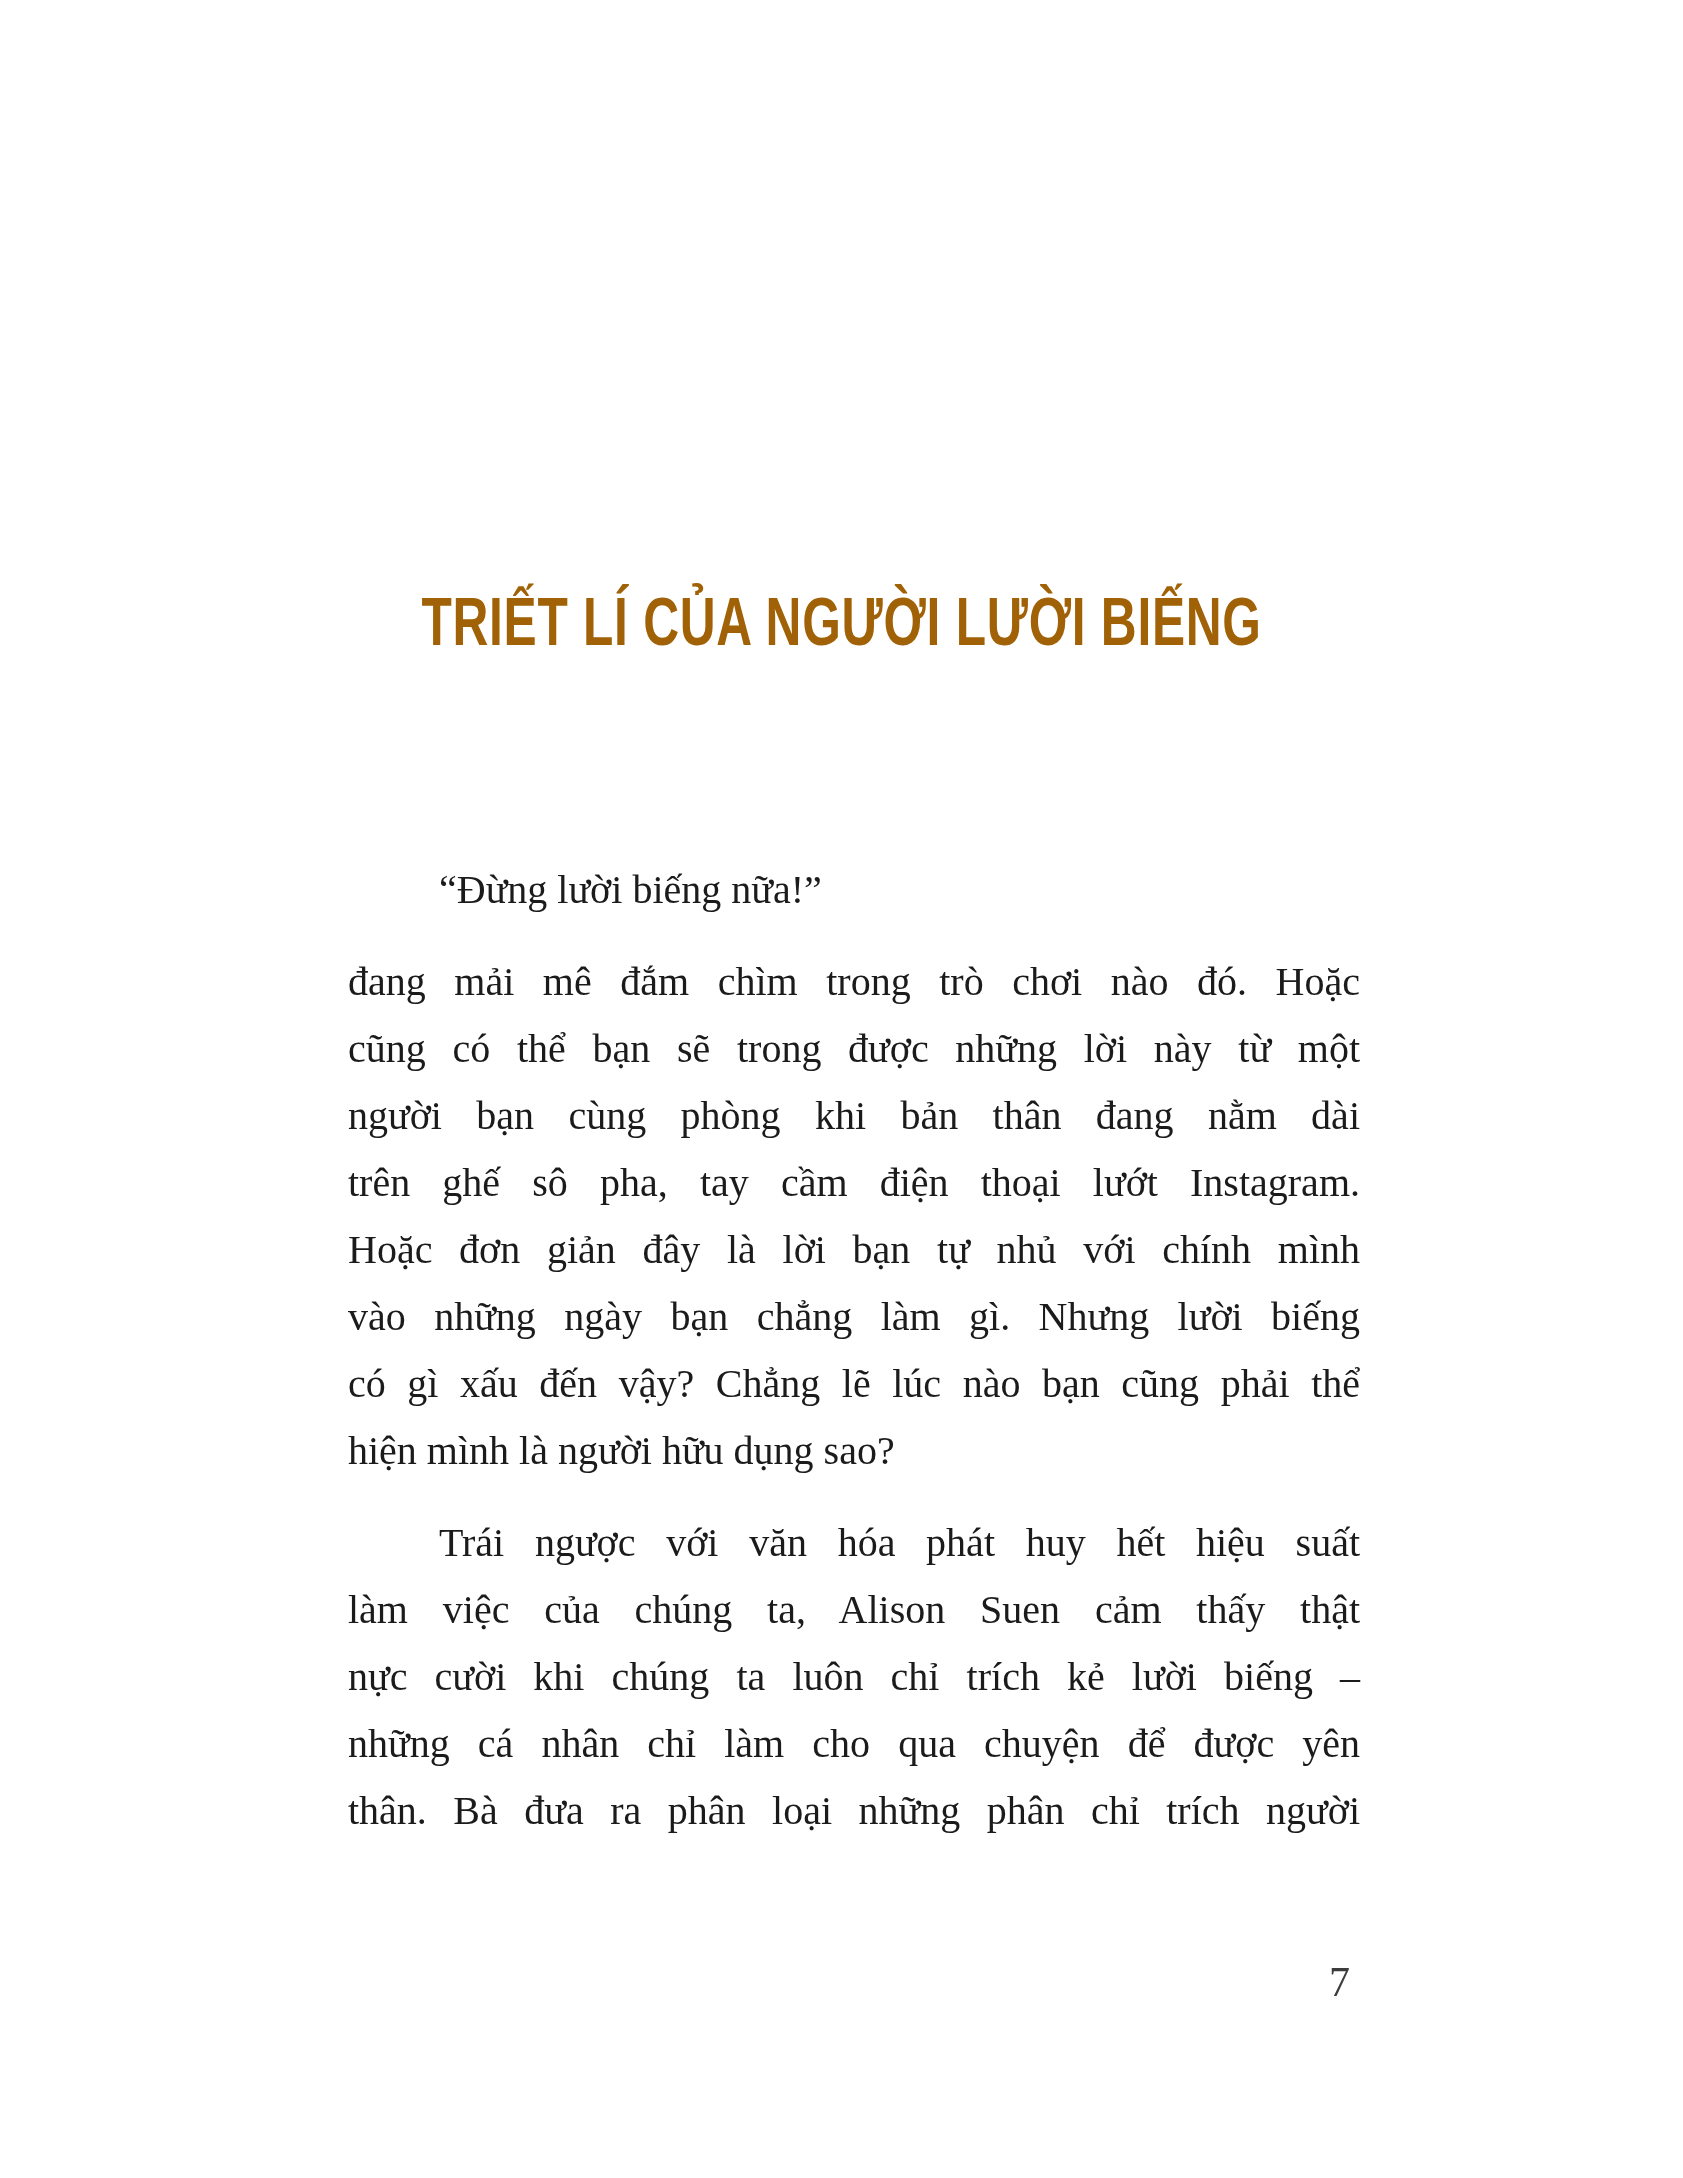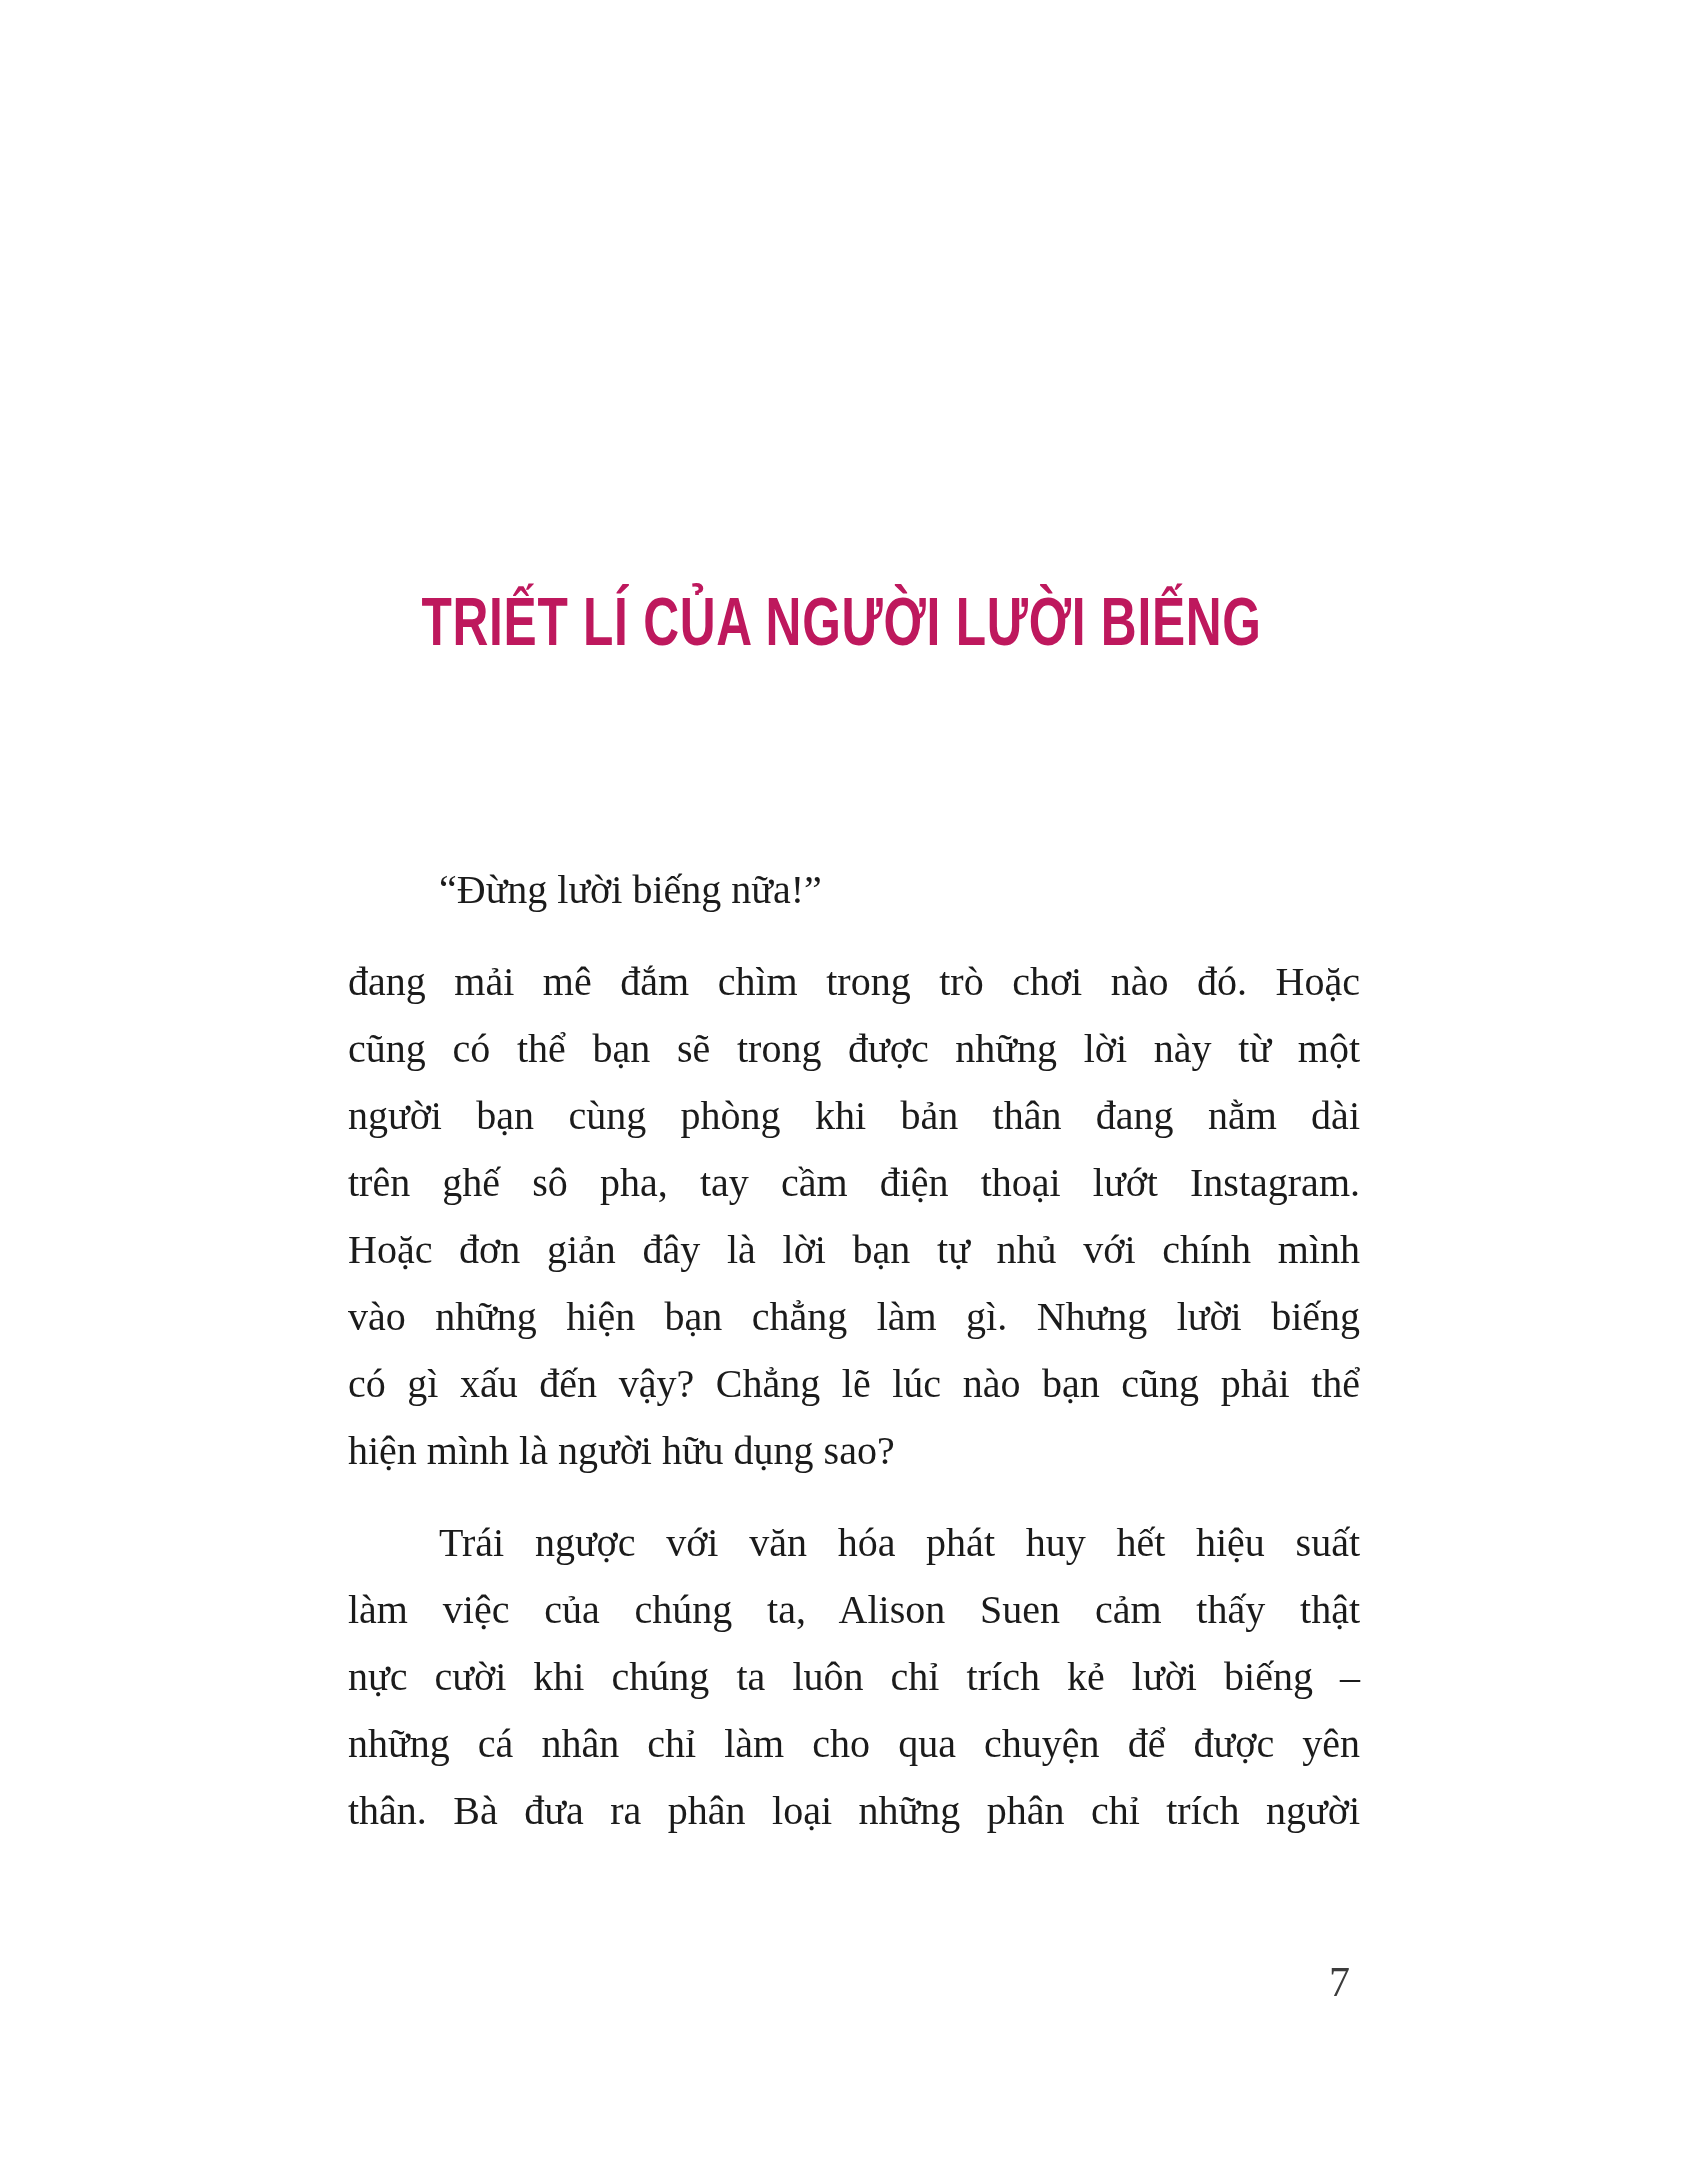--- a/index.html
+++ b/index.html
@@ -21,21 +21,21 @@
     top: 572px;
     left: 0;
     width: 1683px;
     text-align: center;
     margin: 0;
     font-family: "Liberation Sans", sans-serif;
     font-weight: bold;
     font-size: 69px;
     line-height: 99px;
     letter-spacing: 1px;
-    color: #be185d;
+    color: #a16207;
     white-space: nowrap;
   }
   .chapter-title .squeeze {
     display: inline-block;
     transform: scaleX(0.72);
     transform-origin: center center;
   }
   .body-text {
     position: absolute;
     top: 856px;
@@ -79,21 +79,21 @@
   <div class="body-text" id="body-text">
       <div class="para">
         <div class="line indent">“Đừng lười biếng nữa!”</div>
       </div>
       <div class="para">
         <div class="line just">đang mải mê đắm chìm trong trò chơi nào đó. Hoặc</div>
         <div class="line just">cũng có thể bạn sẽ trong được những lời này từ một</div>
         <div class="line just">người bạn cùng phòng khi bản thân đang nằm dài</div>
         <div class="line just">trên ghế sô pha, tay cầm điện thoại lướt Instagram.</div>
         <div class="line just">Hoặc đơn giản đây là lời bạn tự nhủ với chính mình</div>
-        <div class="line just">vào những hiện bạn chẳng làm gì. Nhưng lười biếng</div>
+        <div class="line just">vào những ngày bạn chẳng làm gì. Nhưng lười biếng</div>
         <div class="line just">có gì xấu đến vậy? Chẳng lẽ lúc nào bạn cũng phải thể</div>
         <div class="line">hiện mình là người hữu dụng sao?</div>
       </div>
       <div class="para">
         <div class="line just indent">Trái ngược với văn hóa phát huy hết hiệu suất</div>
         <div class="line just">làm việc của chúng ta, Alison Suen cảm thấy thật</div>
         <div class="line just">nực cười khi chúng ta luôn chỉ trích kẻ lười biếng –</div>
         <div class="line just">những cá nhân chỉ làm cho qua chuyện để được yên</div>
         <div class="line just">thân. Bà đưa ra phân loại những phân chỉ trích người</div>
       </div>

